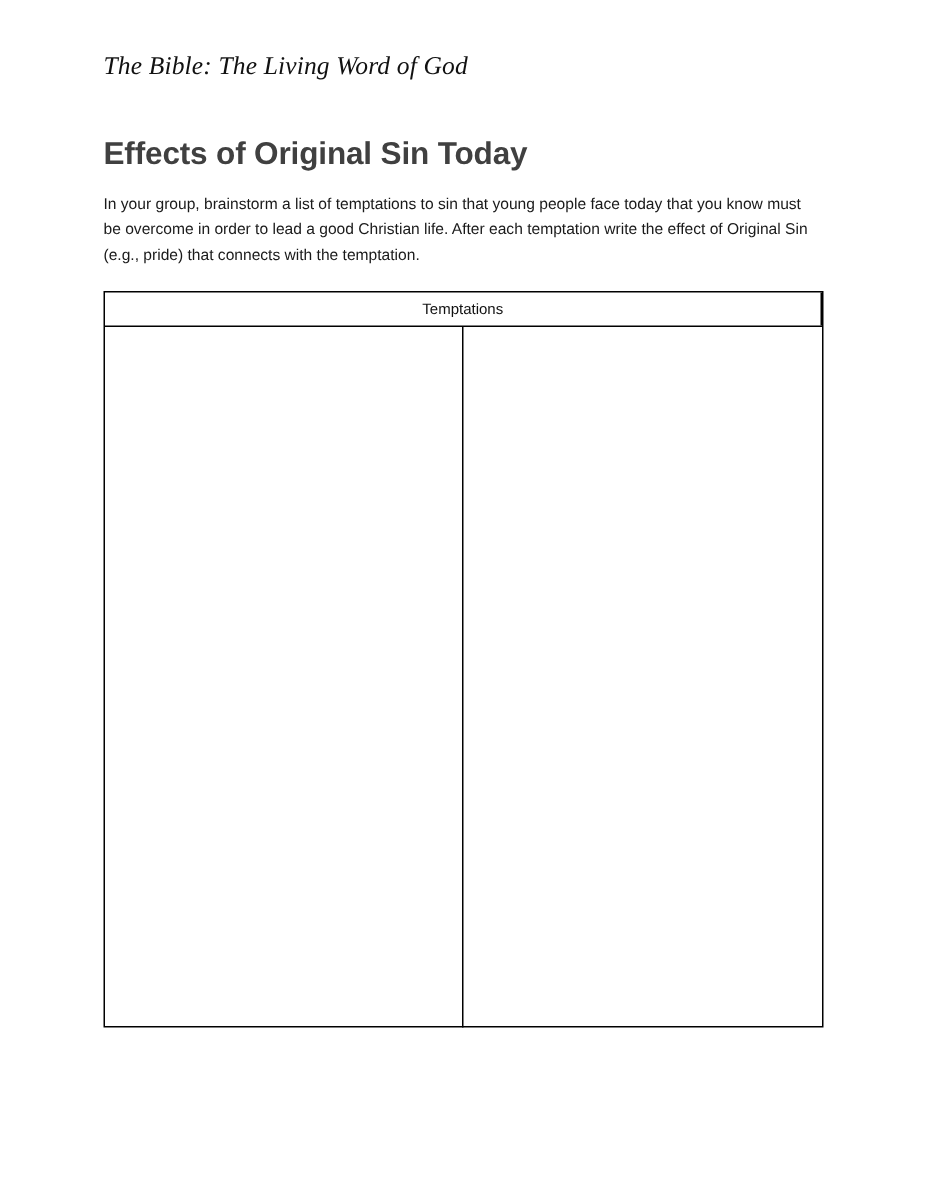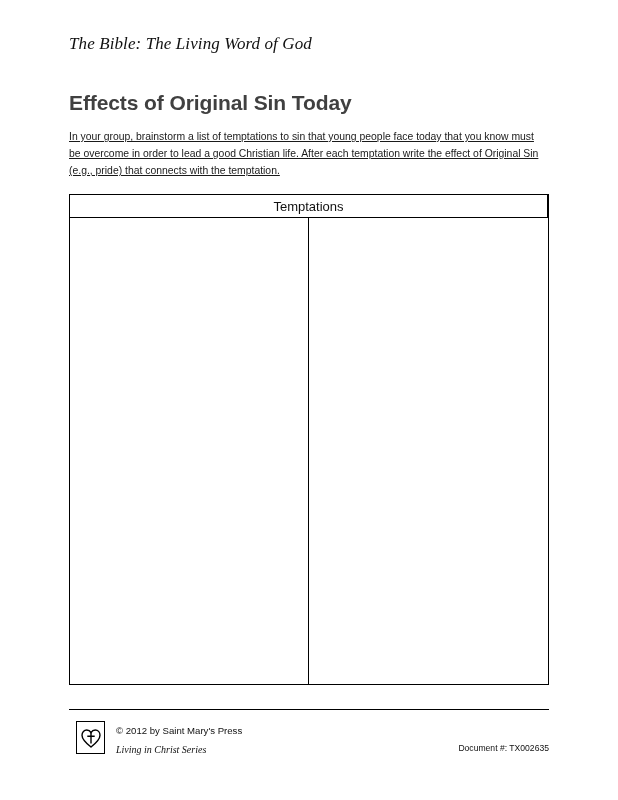--- a/index.html
+++ b/index.html
@@ -42,21 +42,20 @@
     color: #404040;
     margin-top: 37px;
     letter-spacing: -0.1px;
   }
   .instructions {
     font-size: 10.4px;
     line-height: 1.62;
     color: #1a1a1a;
     margin-top: 12px;
     width: 473px;
-    text-decoration: underline;
   }
   .worksheet-table {
     position: absolute;
     left: 69px;
     top: 194px;
     width: 480px;
     height: 491px;
     border: 1px solid #000000;
     box-sizing: border-box;
   }
@@ -64,21 +63,21 @@
     display: flex;
     height: 23px;
     border-bottom: 1px solid #000000;
     box-sizing: border-box;
   }
   .table-head .th {
     flex: 1 1 50%;
     display: flex;
     align-items: center;
     justify-content: center;
-    font-size: 13px;
+    font-size: 10px;
     color: #111111;
     box-sizing: border-box;
   }
   .table-head .th.first {
     border-right: 1px solid #000000;
   }
   .table-body {
     display: flex;
     height: 467px;
     box-sizing: border-box;
@@ -161,30 +160,14 @@
   <div class="worksheet-table">
     <div class="table-head">
       <div class="th first">Temptations</div>
     </div>
     <div class="table-body">
       <div class="cell first"></div>
       <div class="cell"></div>
     </div>
   </div>
 
-  <div class="footer">
-    <div class="footer-rule"></div>
-    <div class="footer-row">
-      <div class="logo">
-        <svg class="heart" viewBox="0 0 20 20" xmlns="http://www.w3.org/2000/svg" aria-hidden="true">
-          <path d="M10 19 C3 13.5 1 10.5 1 7.2 C1 4 3.2 2 5.7 2 C7.6 2 9.2 3.2 10 4.6 C10.8 3.2 12.4 2 14.3 2 C16.8 2 19 4 19 7.2 C19 10.5 17 13.5 10 19 Z" fill="none" stroke="#000000" stroke-width="1.4"></path>
-          <path d="M10 4.5 L10 15.5 M6.3 8.2 L13.7 8.2" stroke="#000000" stroke-width="1.4"></path>
-        </svg>
-      </div>
-      <div class="copyright-block">
-        <div>© 2012 by Saint Mary's Press</div>
-        <div class="series">Living in Christ Series</div>
-      </div>
-      <div class="doc-number">Document #: TX002635</div>
-    </div>
-  </div>
 
 </div>
 
 </body></html>

